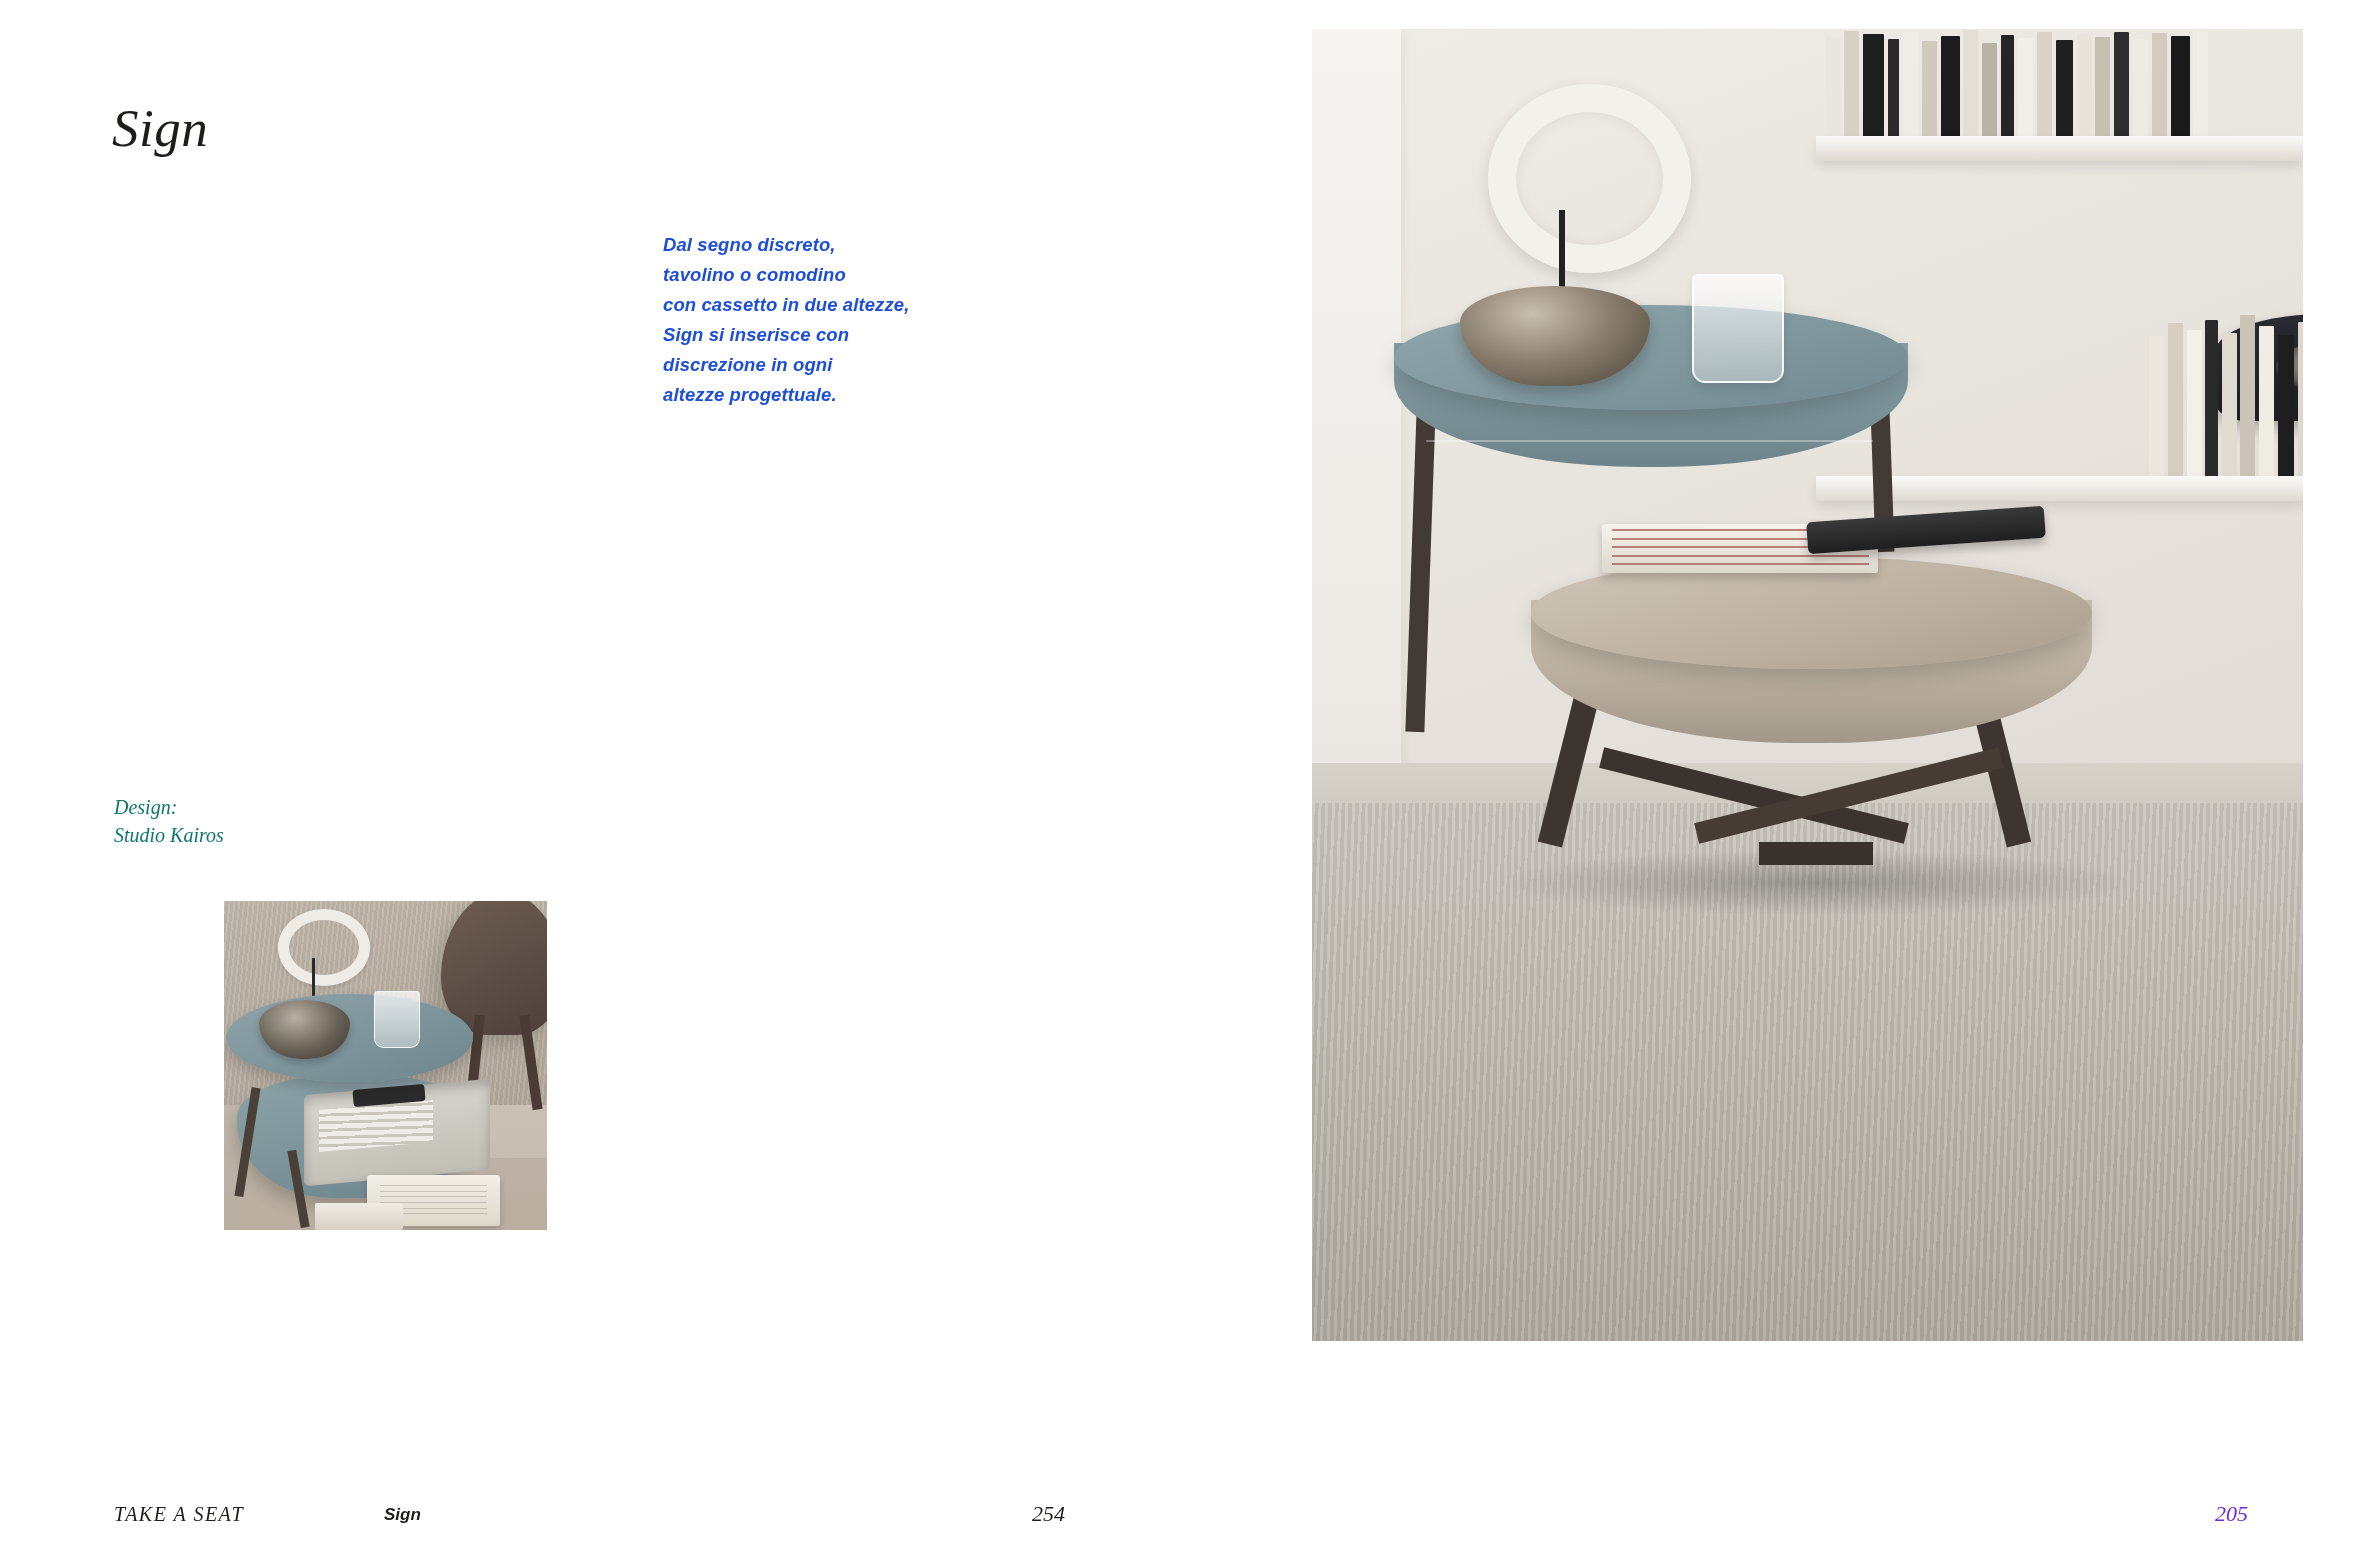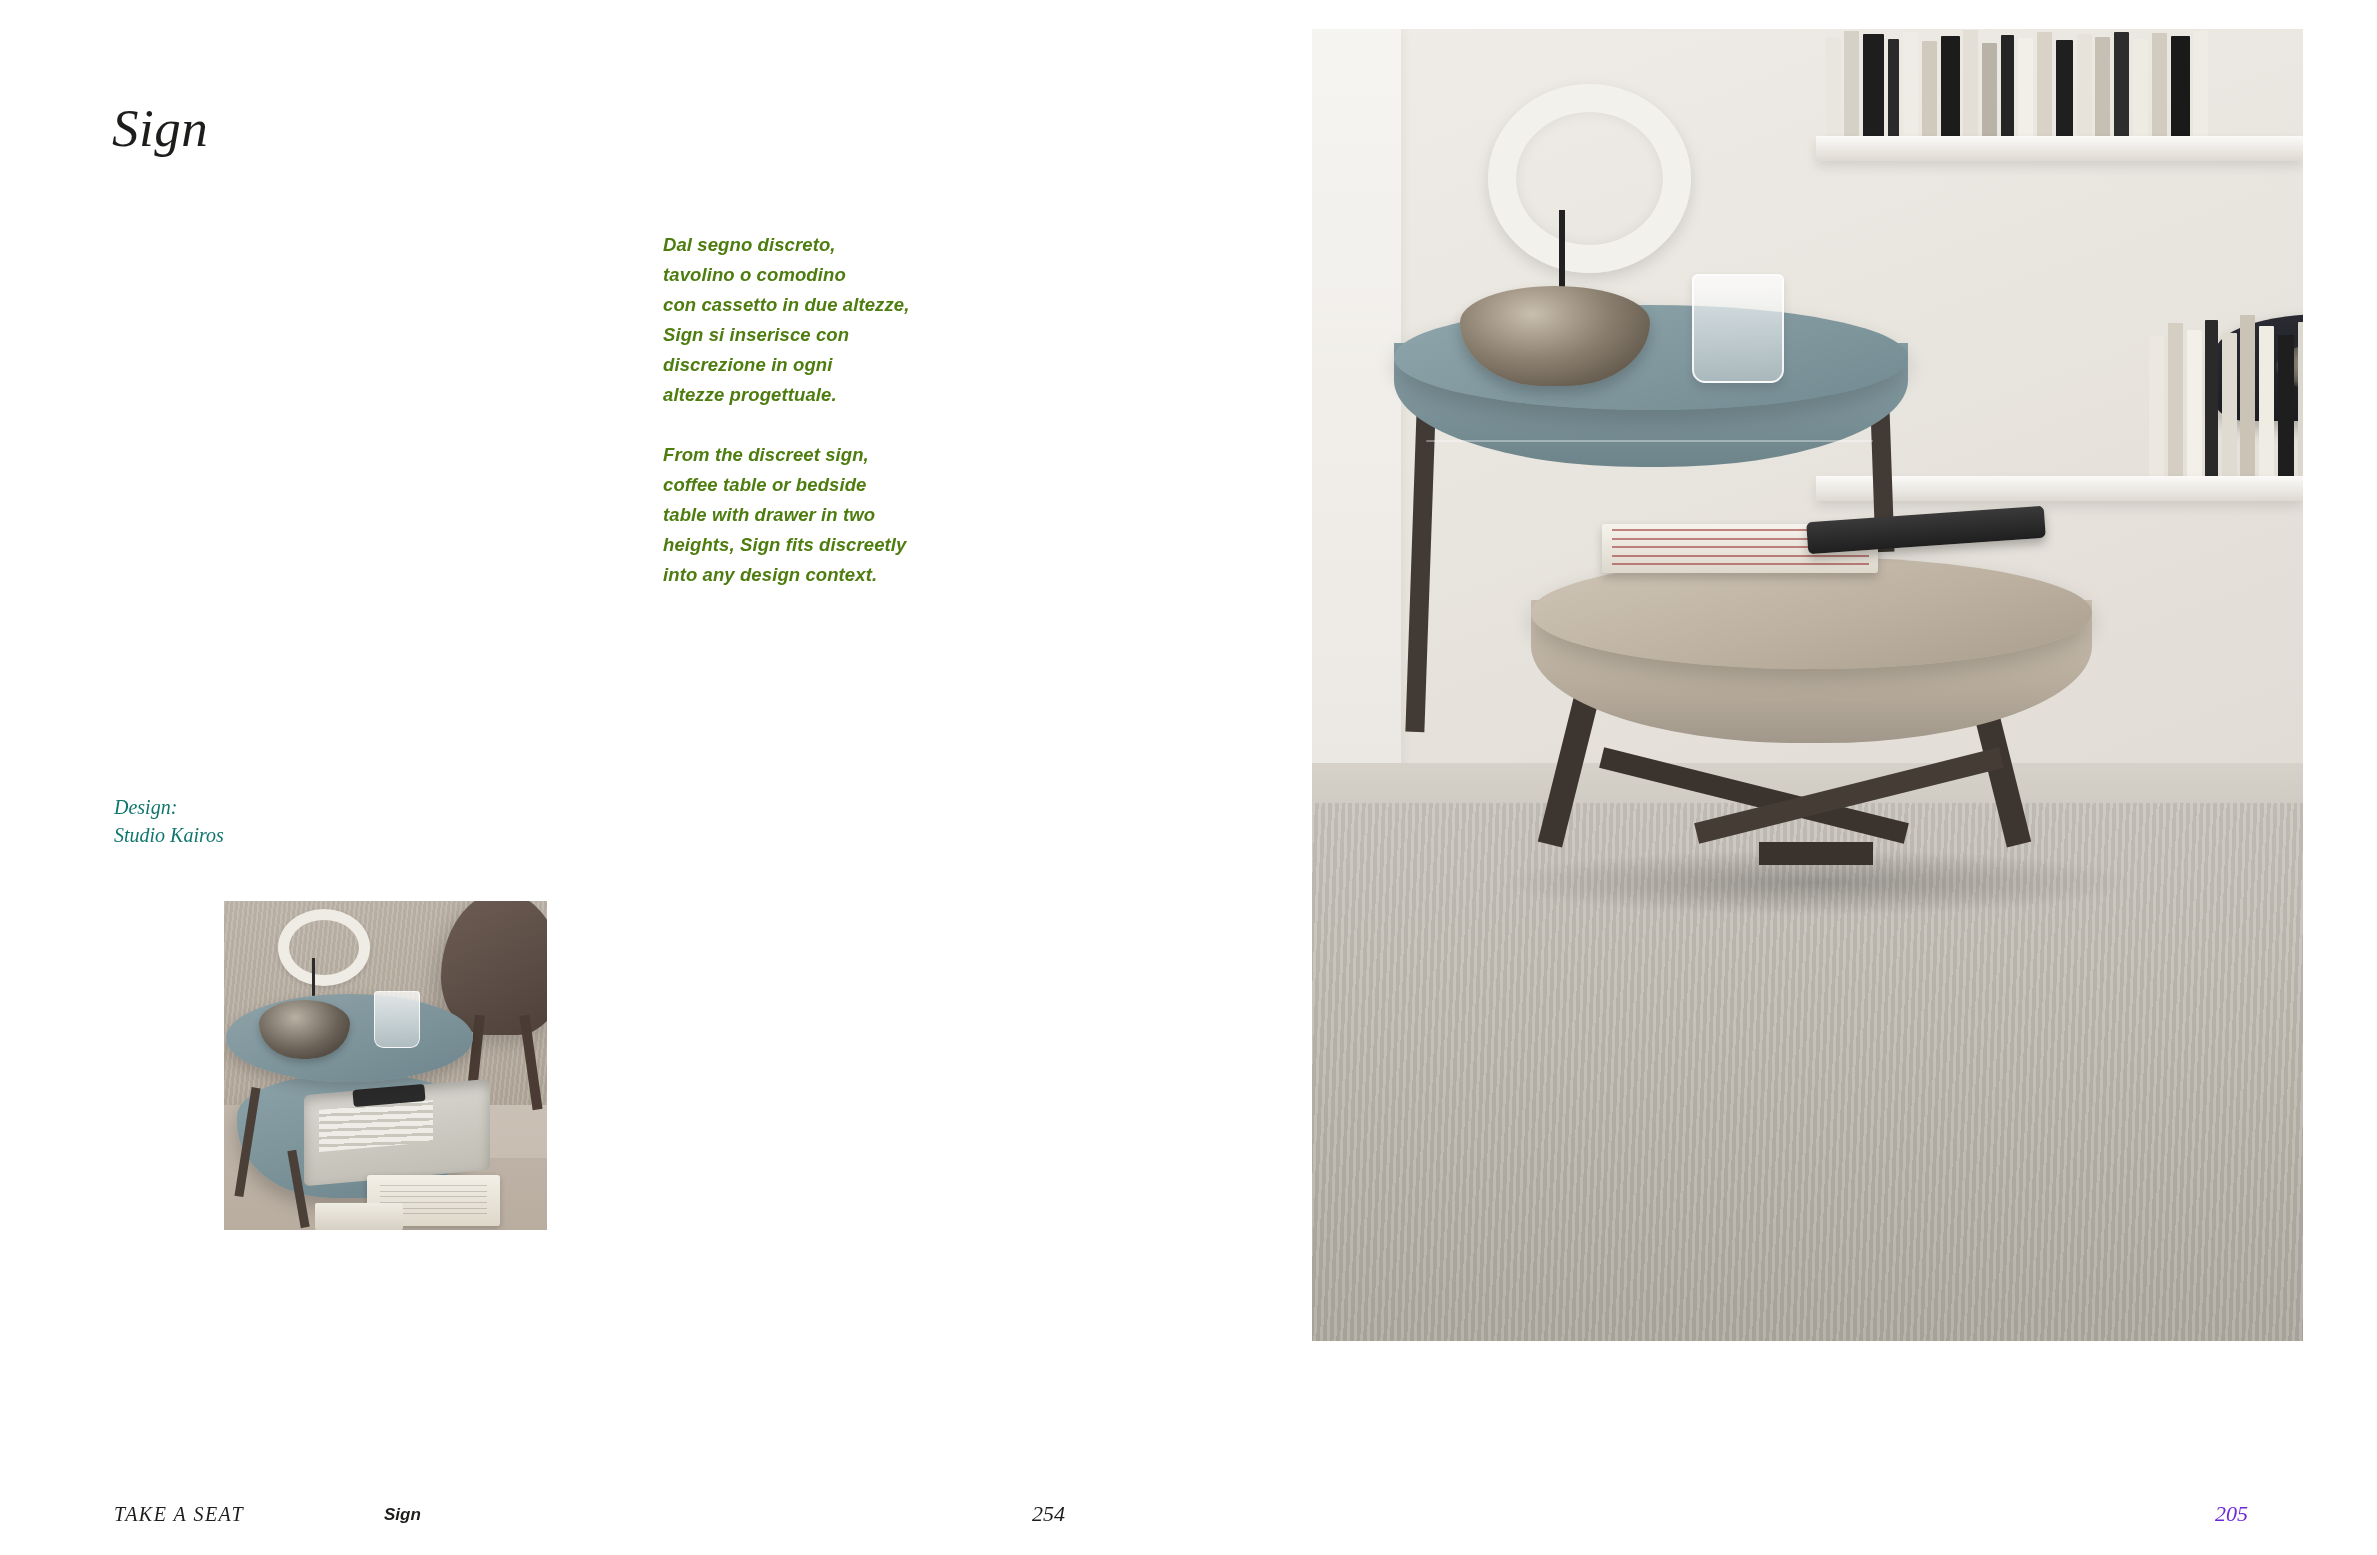--- a/index.html
+++ b/index.html
@@ -39,21 +39,21 @@
   .desc-block {
     position: absolute;
     left: 663px;
     top: 230px;
     width: 314px;
   }
   .desc-para {
     font-size: 18.5px;
     line-height: 30px;
     font-weight: 600;
-    color: #4d7c0f;
+    color: #1d4ed8;
     margin: 0 0 29.5px 0;
     letter-spacing: 0.1px;
   }
   .desc-para:last-child { margin-bottom: 0; }
   .desc-para .line { display: block; }
 
   .design-block {
     position: absolute;
     left: 114px;
     top: 794px;
@@ -475,27 +475,20 @@
   <div class="product-title">Sign</div>
 
   <div class="desc-block">
     <p class="desc-para">
       <span class="line">Dal segno discreto,</span>
       <span class="line">tavolino o comodino</span>
       <span class="line">con cassetto in due altezze,</span>
       <span class="line">Sign si inserisce con</span>
       <span class="line">discrezione in ogni</span>
       <span class="line">altezze progettuale.</span>
-    </p>
-    <p class="desc-para">
-      <span class="line">From the discreet sign,</span>
-      <span class="line">coffee table or bedside</span>
-      <span class="line">table with drawer in two</span>
-      <span class="line">heights, Sign fits discreetly</span>
-      <span class="line">into any design context.</span>
     </p>
   </div>
 
   <div class="design-block">
     <span class="line">Design:</span>
     <span class="line">Studio Kairos</span>
   </div>
 
   <div class="detail-photo">
     <div class="dp-floor"></div>

